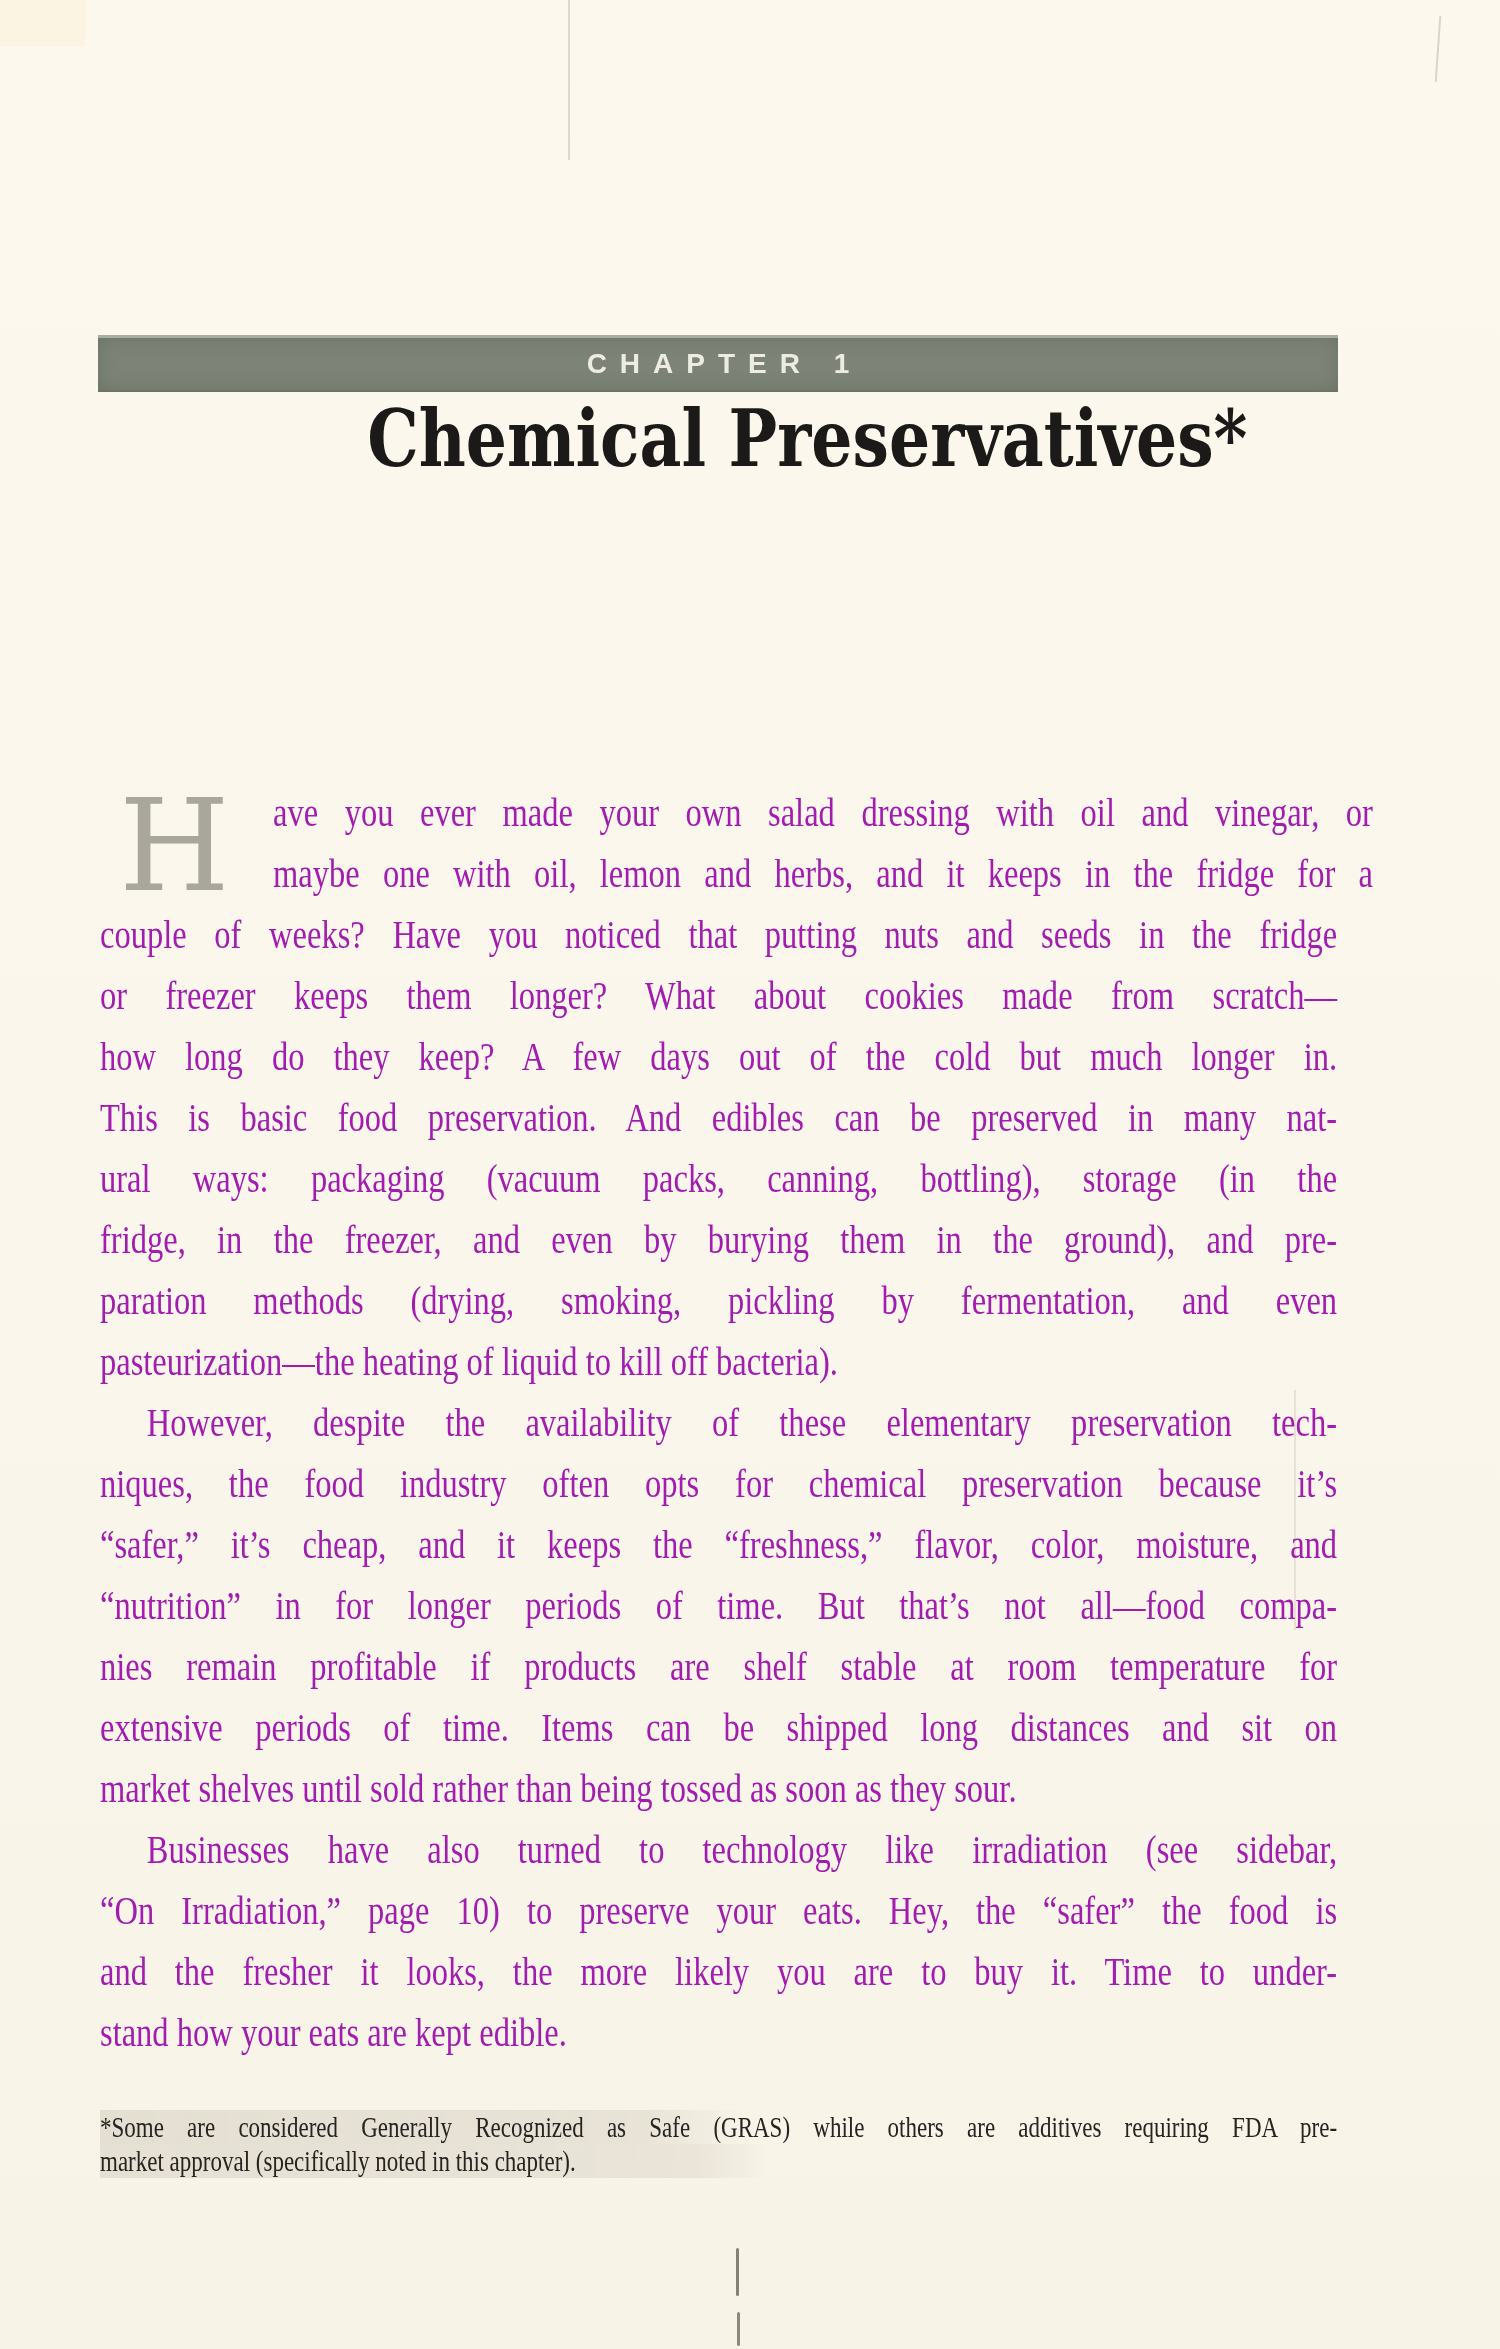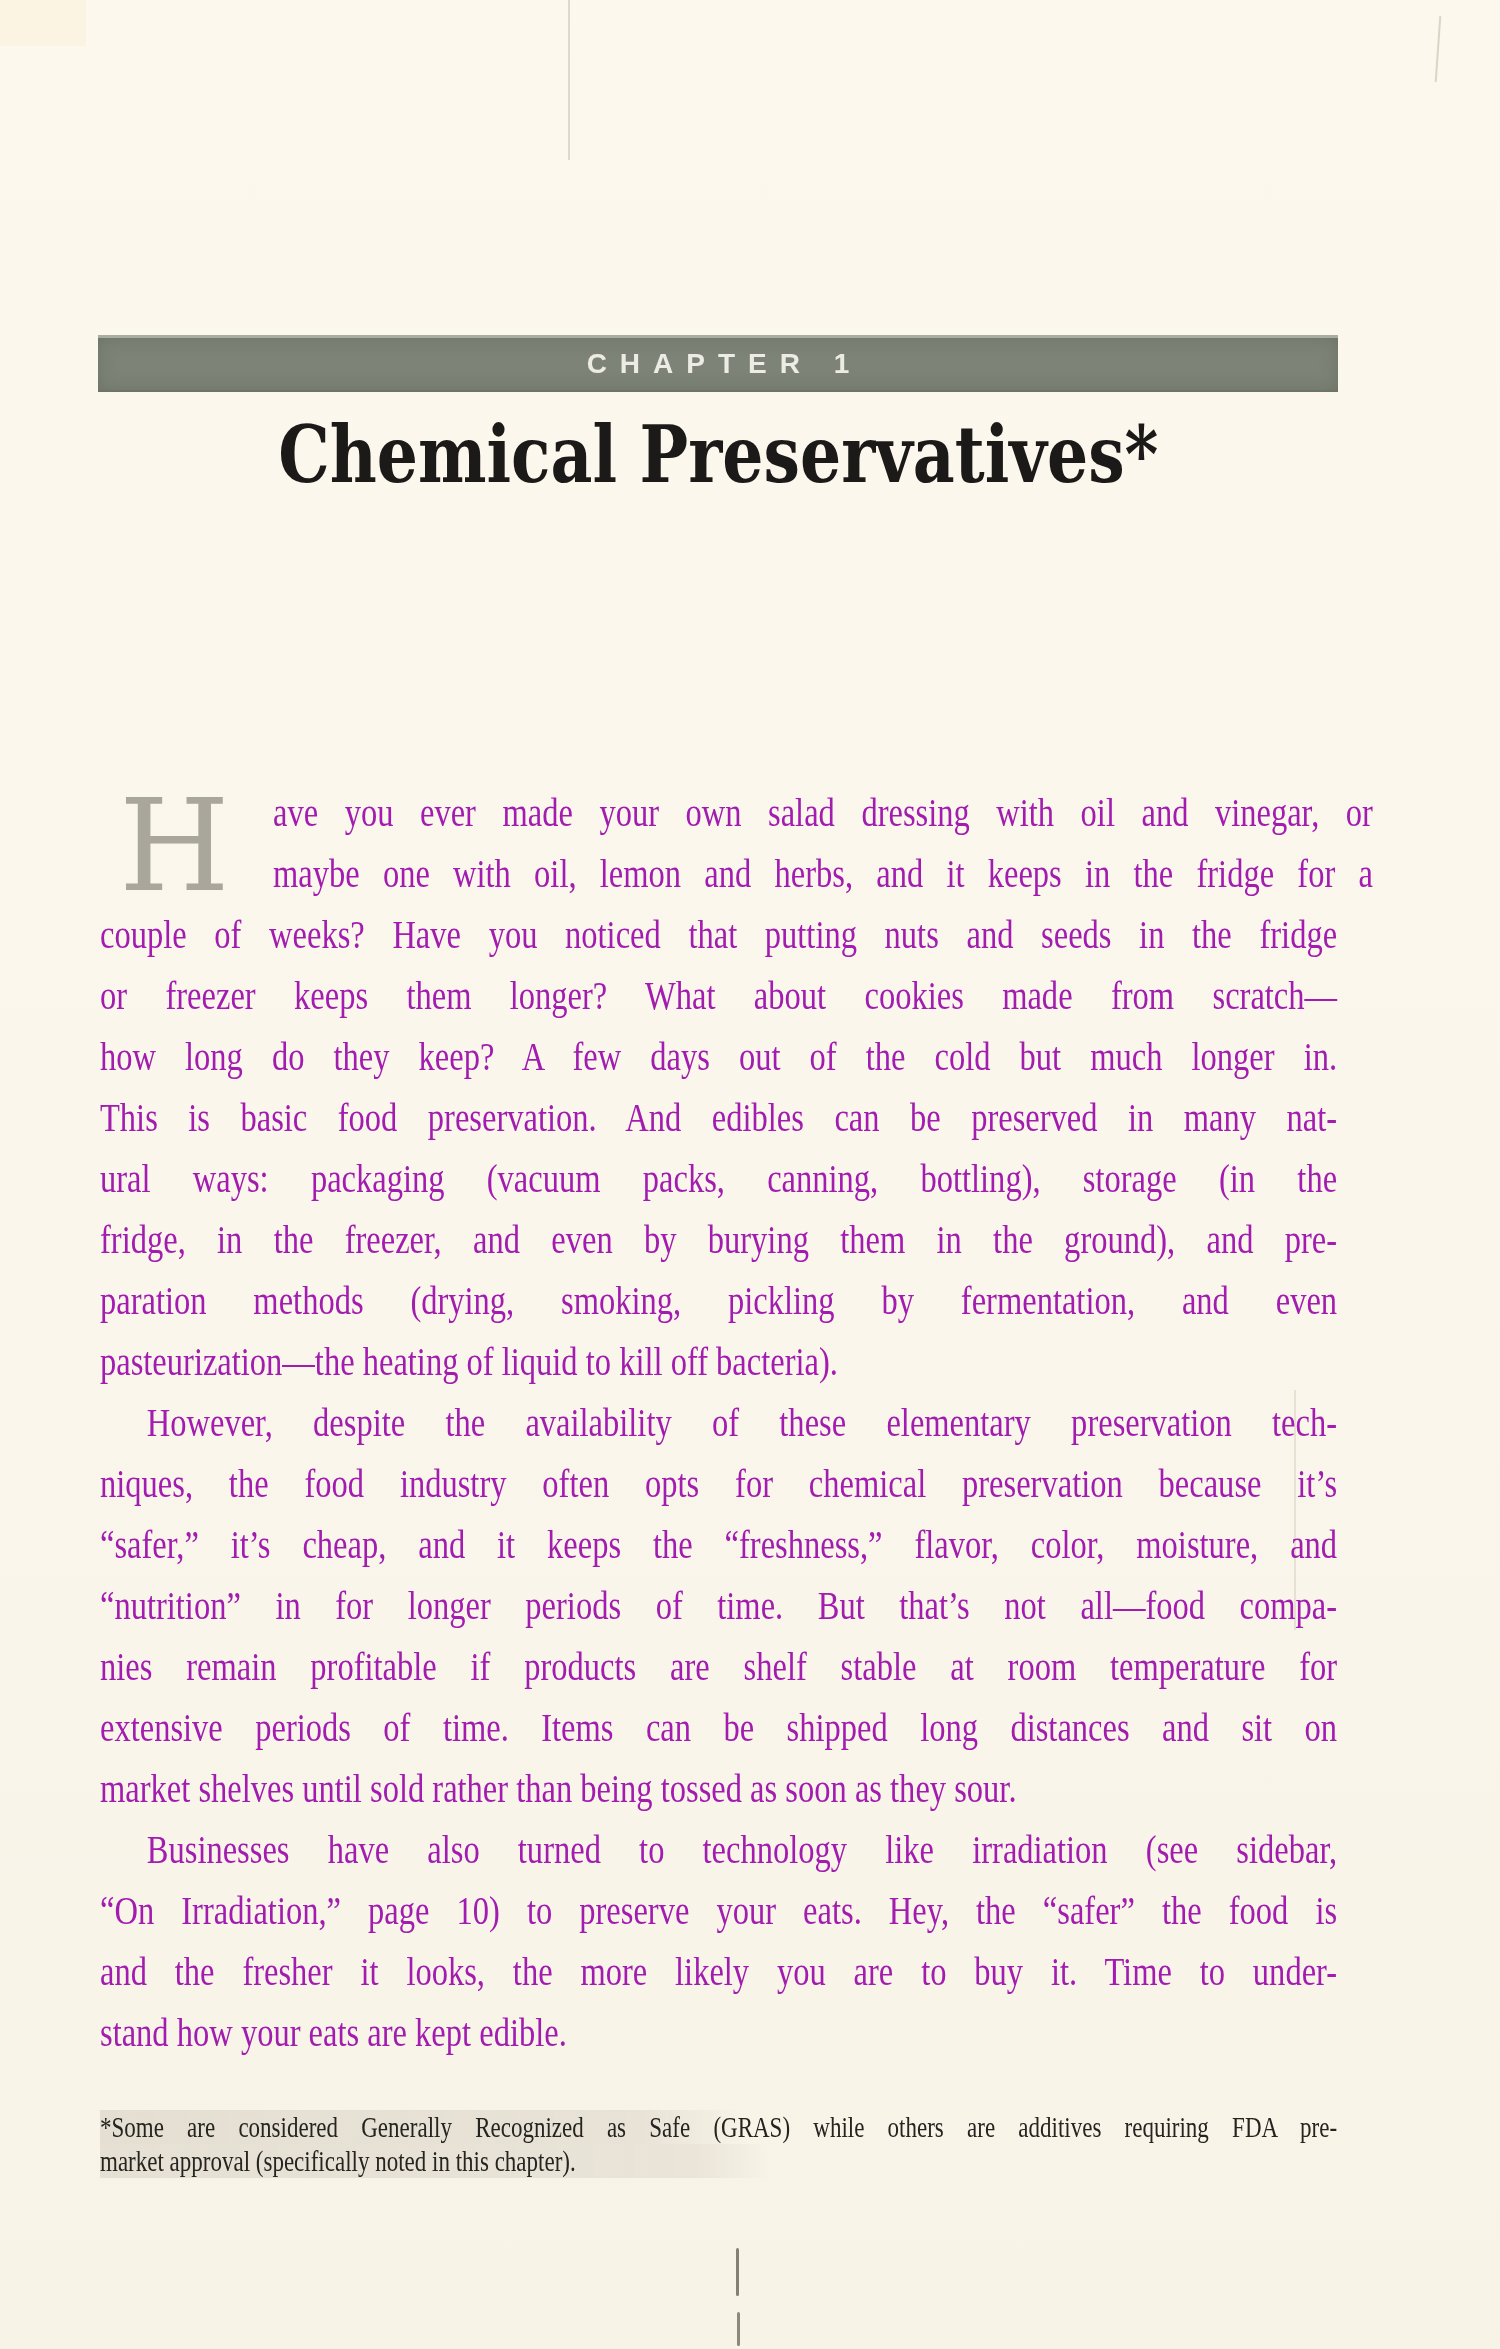--- a/index.html
+++ b/index.html
@@ -28,22 +28,22 @@
   }
   .banner-label {
     font-family: "Liberation Sans", sans-serif;
     font-weight: bold; font-size: 28px;
     letter-spacing: 13px; text-indent: 13px;
     color: #edece4;
   }
 
   
   .title-wrap {
-    position: absolute; left: 98px; top: 416px; width: 1240px;
-    text-align: center; line-height: 78px; height: 90px;
+    position: absolute; left: 98px; top: 400px; width: 1240px;
+    text-align: right; line-height: 78px; height: 90px;
   }
   .title {
     display: inline-block;
     font-family: "DejaVu Serif", serif;
     font-weight: bold; font-size: 78px; color: #1b1a18;
     transform: scaleX(0.83); transform-origin: 50% 50%;
     white-space: nowrap;
   }
 
   

